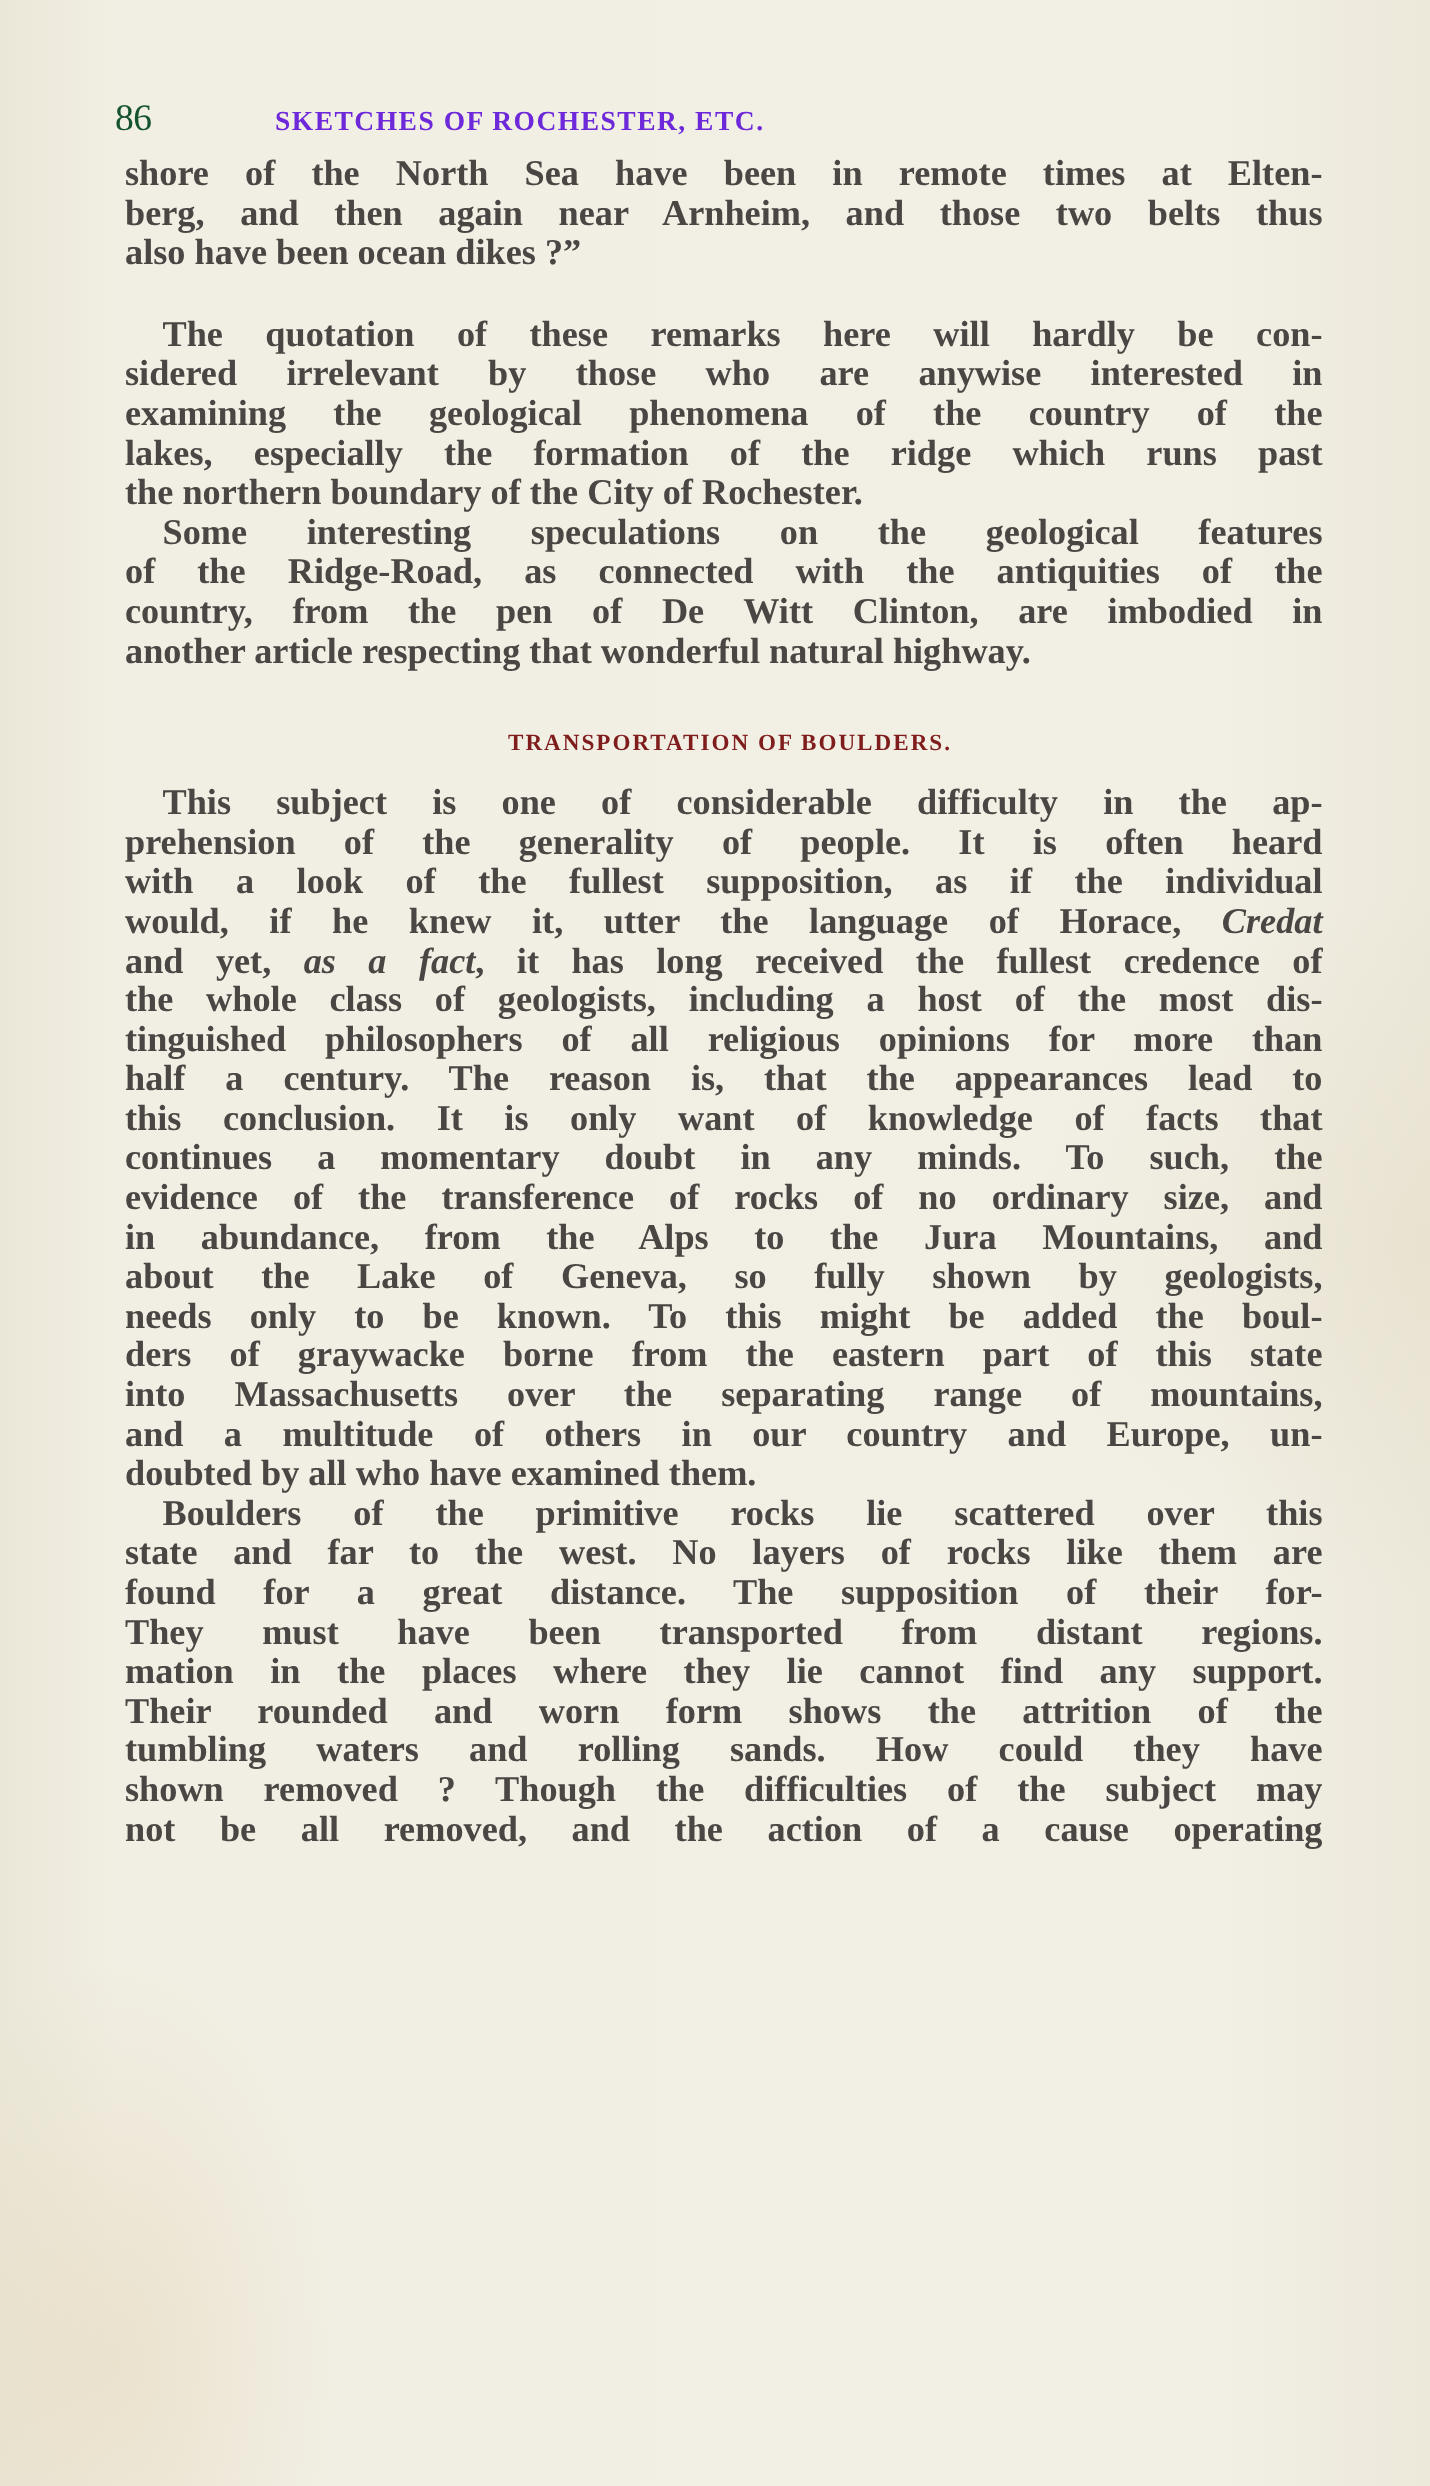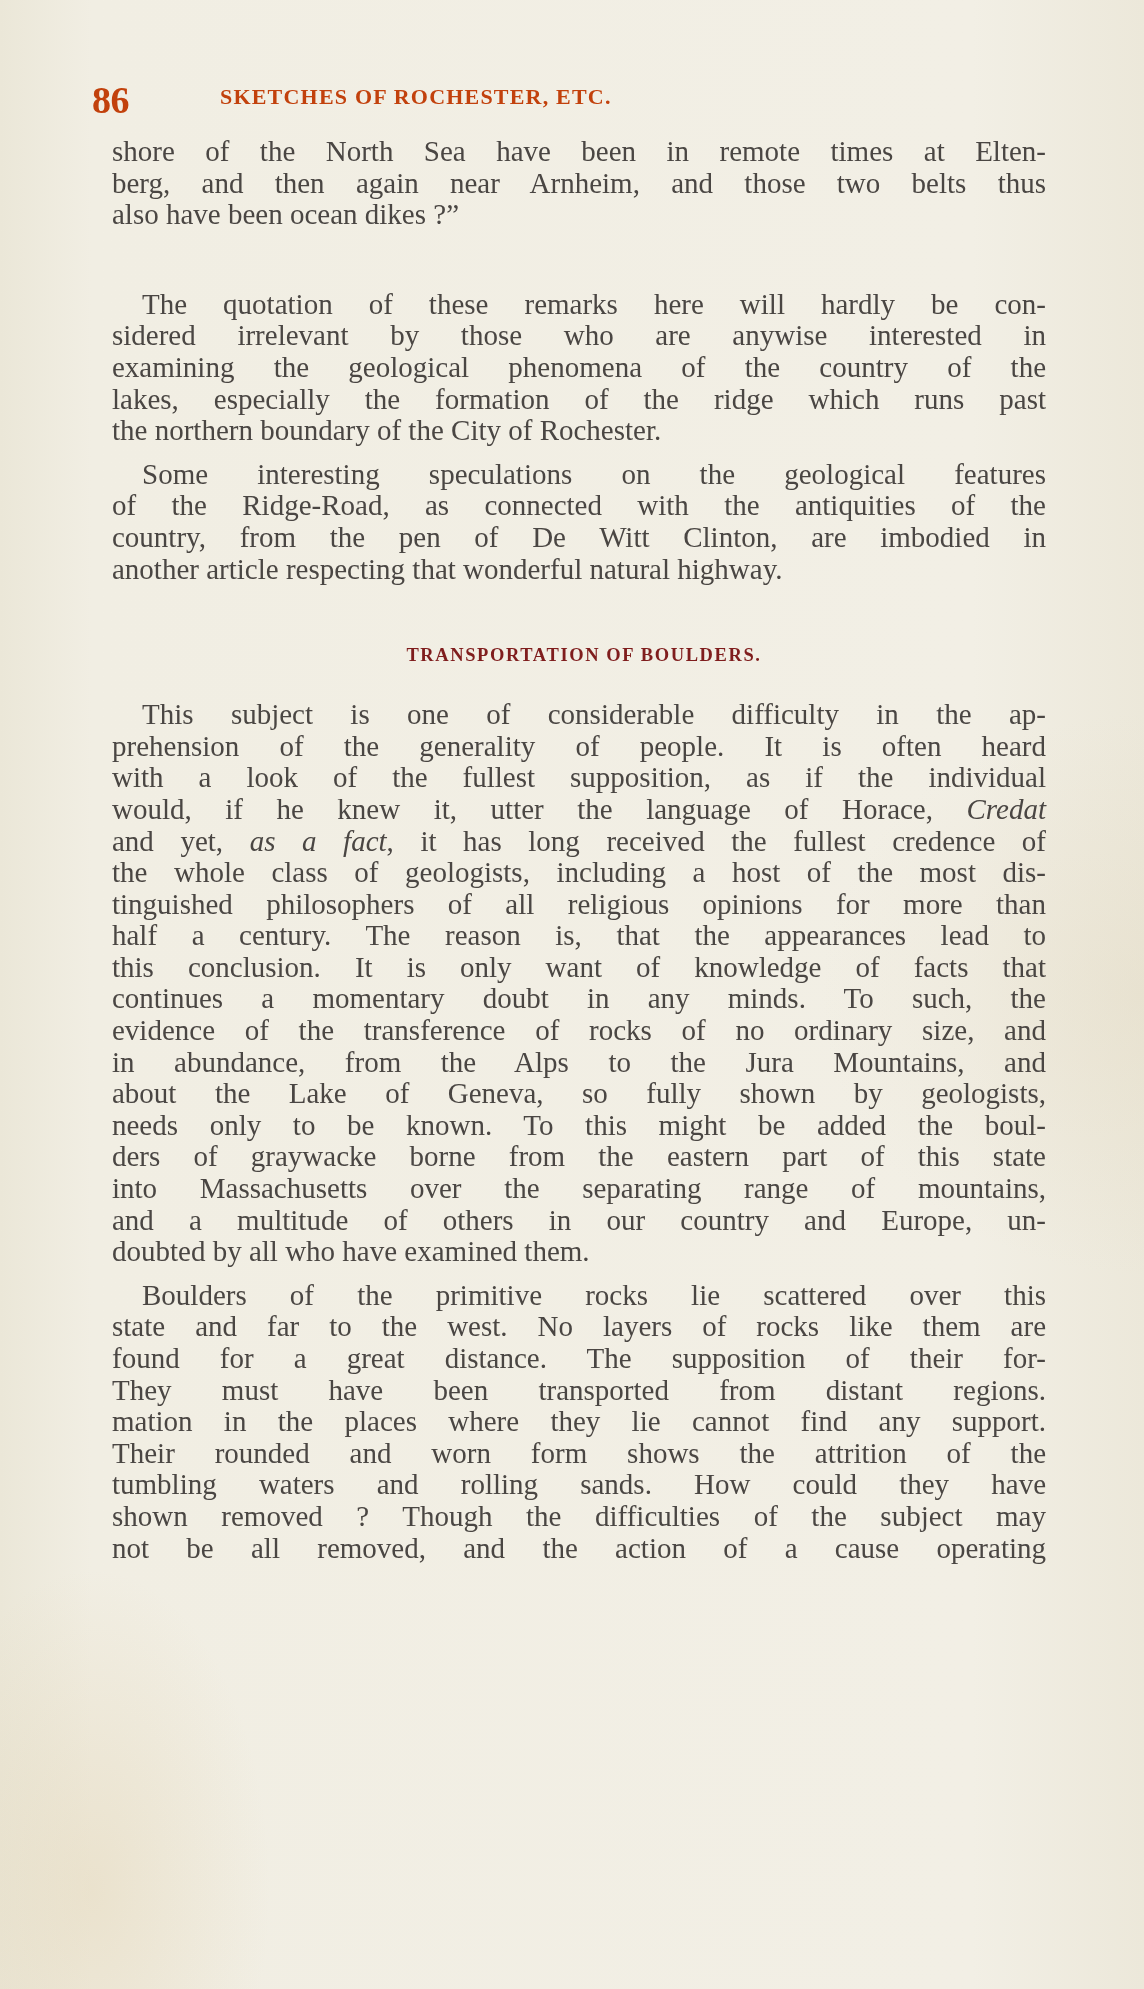--- a/index.html
+++ b/index.html
@@ -29,47 +29,48 @@
     position: absolute;
     top: 78px;
     left: -8px;
     width: 966px;
     height: 36px;
   }
   .page-number {
     position: absolute;
     left: 0;
     top: 0;
-    font-size: 38px;
-    font-weight: bold;
-    color: #c2410c;
+    font-size: 30px;
+    font-weight: normal;
+    color: #14532d;
     letter-spacing: -0.5px;
   }
   .running-title {
     position: absolute;
     left: 128px;
     top: 6px;
     font-size: 22px;
     font-weight: bold;
     letter-spacing: 1.2px;
-    color: #c2410c;
+    color: #6d28d9;
     white-space: nowrap;
   }
   .body-text {
     position: absolute;
     top: 124px;
     left: 0;
     width: 958px;
     font-size: 29px;
     line-height: 31.6px;
     text-align: justify;
     color: #4a4643;
   }
   .body-text p {
-    margin: 12px;
+    margin: 0;
+    font-weight: bold;
   }
   .gap-1 {
     height: 34px;
   }
   .gap-2 {
     height: 44px;
   }
   .gap-3 {
     height: 18px;
   }

